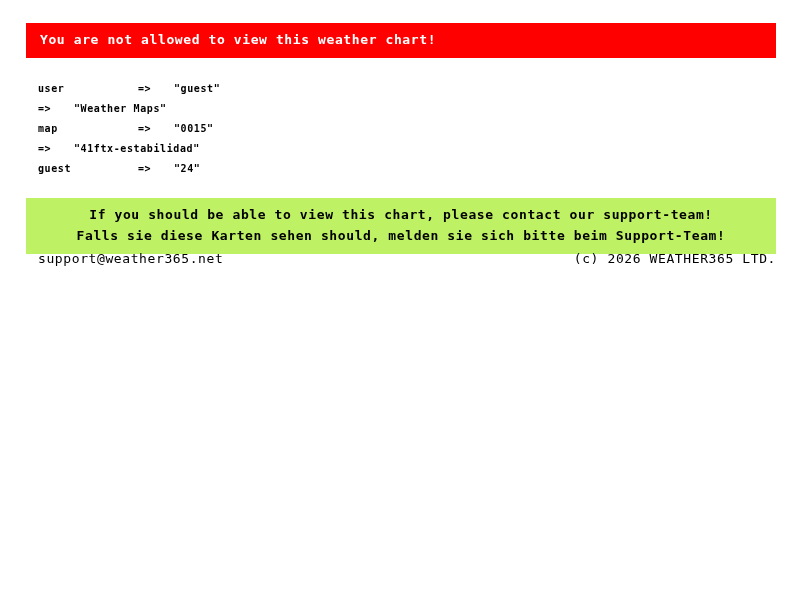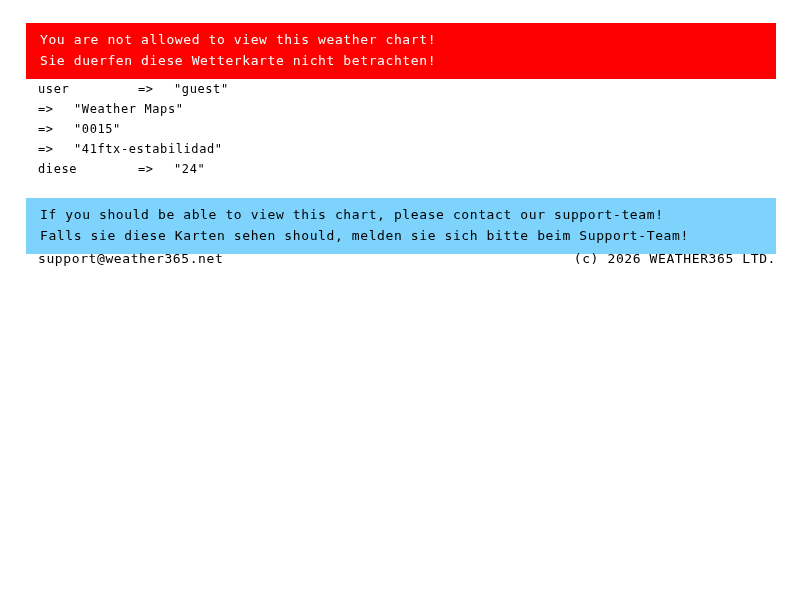--- a/index.html
+++ b/index.html
@@ -30,33 +30,36 @@
     letter-spacing: 0.6px;
     white-space: nowrap;
   }
   .banner-error {
     top: 23px;
     background: #ff0000;
     color: #ffffff;
   }
   .banner-info {
     top: 198px;
-    background: #7dd3fc;
+    background: #bef264;
     color: #000000;
+    text-align: center;
   }
   .banner-line {
     display: block;
+    font-weight: bold;
   }
   .params {
     position: absolute;
     left: 38px;
     top: 79px;
-    font-size: 12px;
+    font-size: 10px;
     line-height: 20px;
     letter-spacing: 0.6px;
+    font-weight: bold;
   }
   .param-row {
     display: flex;
     height: 20px;
     align-items: baseline;
     white-space: pre;
   }
   .param-key {
     display: inline-block;
     width: 100px;
@@ -84,43 +87,43 @@
     text-align: left;
   }
 </style>
 </head>
 <body>
 
 <div class="page">
 
   <div class="banner banner-error">
     <span class="banner-line">You are not allowed to view this weather chart!</span>
-    <span class="banner-line">Sie duerfen diese Wetterkarte nicht betrachten!</span>
   </div>
 
   <div class="params">
     <div class="param-row">
       <span class="param-key">user</span>
       <span class="param-arrow">=&gt;</span>
       <span class="param-value">"guest"</span>
     </div>
     <div class="param-row">
       <span class="param-arrow">=&gt;</span>
       <span class="param-value">"Weather Maps"</span>
     </div>
     <div class="param-row">
+      <span class="param-key">map</span>
       <span class="param-arrow">=&gt;</span>
       <span class="param-value">"0015"</span>
     </div>
     <div class="param-row">
       <span class="param-arrow">=&gt;</span>
       <span class="param-value">"41ftx-estabilidad"</span>
     </div>
     <div class="param-row">
-      <span class="param-key">diese</span>
+      <span class="param-key">guest</span>
       <span class="param-arrow">=&gt;</span>
       <span class="param-value">"24"</span>
     </div>
   </div>
 
   <div class="banner banner-info">
     <span class="banner-line">If you should be able to view this chart, please contact our support-team!</span>
     <span class="banner-line">Falls sie diese Karten sehen should, melden sie sich bitte beim Support-Team!</span>
   </div>
 

